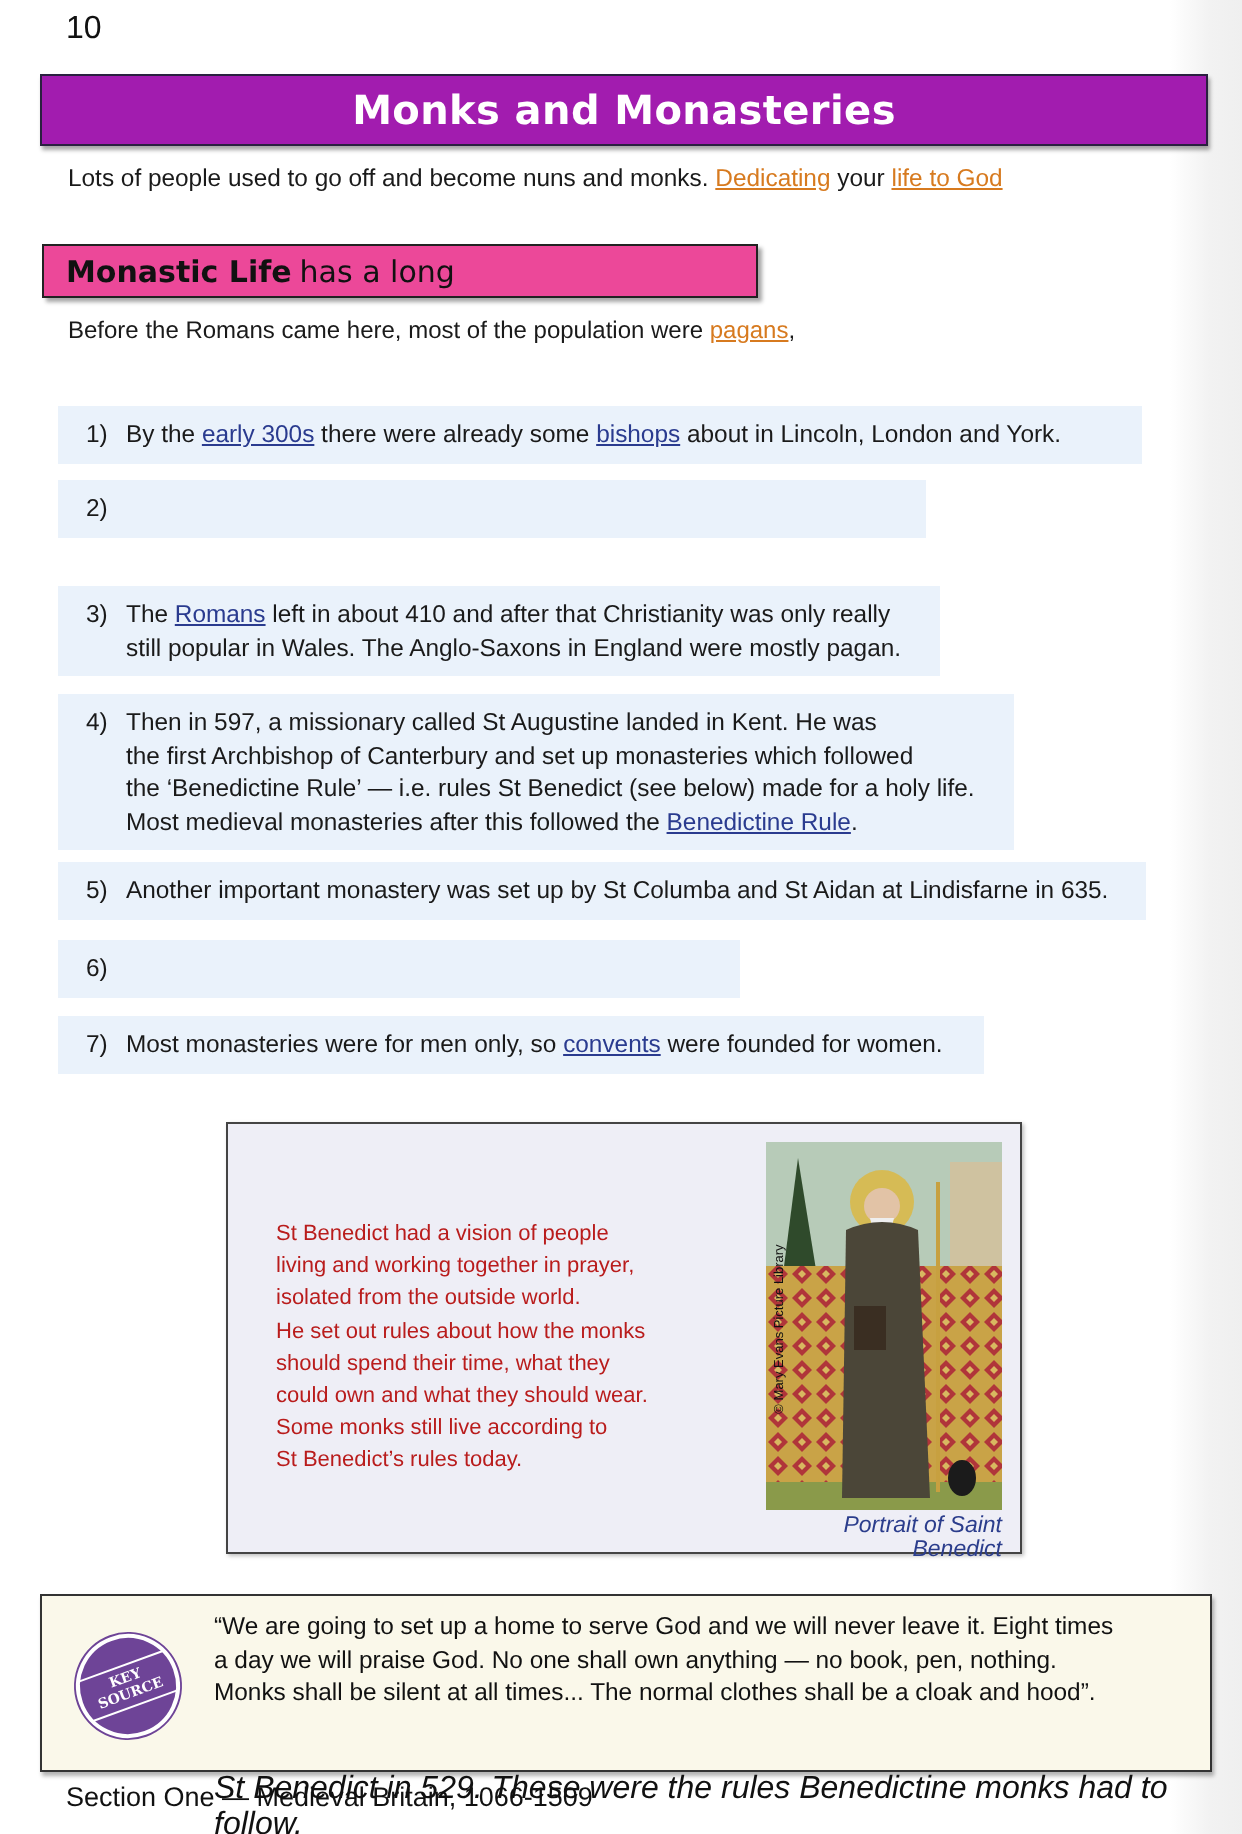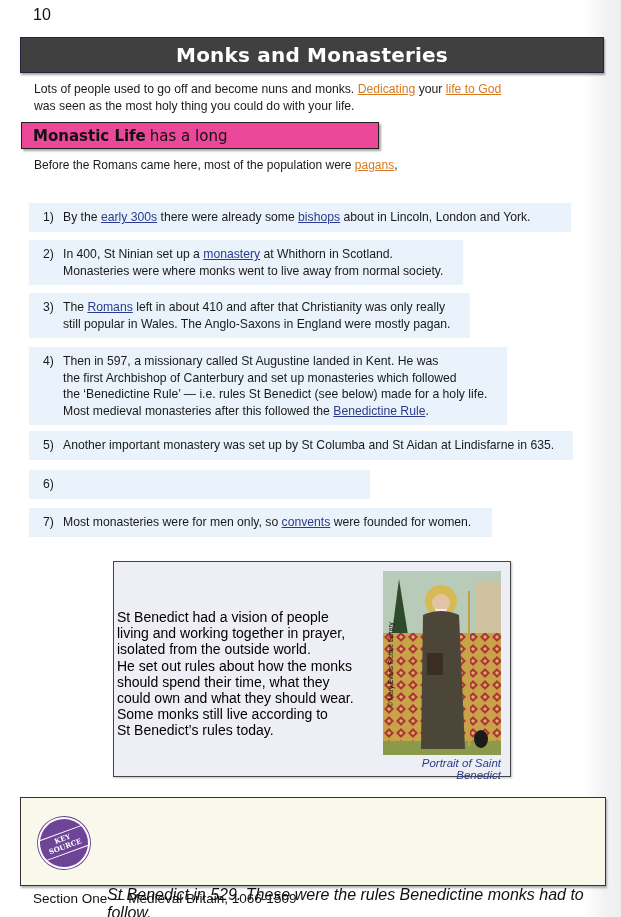--- a/index.html
+++ b/index.html
@@ -5,21 +5,21 @@
   html, body { margin:0; padding:0; }
   body {
     width:621px; height:917px; position:relative; overflow:hidden;
     background: linear-gradient(to right, #ffffff 0px, #ffffff 585px, #f2f2f2 605px, #efefef 621px);
     font-family: "Liberation Sans", sans-serif;
     color:#1a1a1a;
   }
   .page-num { position:absolute; left:33px; top:6px; font-size:16px; color:#111; }
   .title-bar {
     position:absolute; left:20px; top:37px; width:584px; height:36px;
-    background:#404040; border:1.5px solid #2a2040; box-sizing:border-box;
+    background:#a21caf; border:1.5px solid #2a2040; box-sizing:border-box;
     box-shadow: 1px 2px 2px rgba(0,0,0,0.35);
     display:flex; align-items:center; justify-content:center;
     color:#fff; font-weight:bold; font-size:20px; letter-spacing:0.2px;
     font-family: "DejaVu Sans", sans-serif;
   }
   .intro { position:absolute; left:34px; top:81px; font-size:12.2px; line-height:17px; width:560px; }
   .orange-link { color:#d77a1f; text-decoration:underline; }
   .blue-link { color:#2a3b8f; text-decoration:underline;text-align:center; }
   .subhead {
     position:absolute; left:21px; top:122px; width:358px; height:27px;
@@ -35,21 +35,21 @@
     position:absolute; left:29px; background:#eaf2fb; box-sizing:border-box;
     padding:6px 8px 6px 14px; font-size:12.2px; line-height:16.5px; display:flex;
   }
   .item .num { width:20px; flex:none; }
   .item .txt { white-space:nowrap; }
   .benedict-box {
     position:absolute; left:113px; top:561px; width:398px; height:216px;
     background:#eeeef6; border:1.5px solid #444; box-sizing:border-box;
     box-shadow: 1px 1px 2px rgba(0,0,0,0.25);
   }
-  .benedict-text { position:absolute; left:3px; top:47px; font-size:14px; line-height:16.2px; color:#000000; white-space:pre-line; }
+  .benedict-text { position:absolute; left:24px; top:47px; font-size:11px; line-height:16.2px; color:#b91c1c; white-space:pre-line; }
   .portrait {
     position:absolute; left:269px; top:9px; width:118px; height:184px; overflow:hidden;
     background: linear-gradient(to bottom, #a9c6b8 0%, #c7d3bb 30%, #c79a4d 30%, #b35a3a 100%);
   }
   .portrait-caption { position:absolute; left:269px; top:195px; width:118px; text-align:right; font-style:italic; font-size:11.5px; color:#2b3d8c; }
   .key-box {
     position:absolute; left:20px; top:797px; width:586px; height:89px;
     background:#faf8ea; border:1.5px solid #333; box-sizing:border-box;
     box-shadow: 1px 2px 2px rgba(0,0,0,0.3);
   }
@@ -68,40 +68,38 @@
 <body>
 
 <div class="page-num">10</div>
 
 <div class="title-bar">
     <span>Monks and Monasteries</span>
   </div>
 
 <div class="intro">
   <span>Lots of people used to go off and become nuns and monks.  </span><a class="orange-link">Dedicating</a><span> your </span><a class="orange-link">life to God</a><br>
-  <span>was seen as the most holy thing you could do with your life.</span>
 </div>
 
 <div class="subhead">
   <b>Monastic Life</b>
   <span class="normal">has a long</span>
 </div>
 
 <div class="para2">
   <span>Before the Romans came here, most of the population were </span><a class="orange-link">pagans</a><span>,</span><br>
 </div>
 
 <div class="item" style="top:203px; width:542px;">
   <span class="num">1)</span>
   <span class="txt"><span>By the </span><a class="blue-link">early 300s</a><span> there were already some </span><a class="blue-link">bishops</a><span> about in Lincoln, London and York.</span></span>
 </div>
 
 <div class="item" style="top:240px; width:434px;">
   <span class="num">2)</span>
-  <span class="txt"><span>In 400, St Ninian set up a </span><a class="blue-link">monastery</a><span> at Whithorn in Scotland.</span><br><span>Monasteries were where monks went to live away from normal society.</span></span>
 </div>
 
 <div class="item" style="top:293px; width:441px;">
   <span class="num">3)</span>
   <span class="txt"><span>The </span><a class="blue-link">Romans</a><span> left in about 410 and after that Christianity was only really</span><br><span>still popular in Wales.  The Anglo-Saxons in England were mostly pagan.</span></span>
 </div>
 
 <div class="item" style="top:347px; width:478px;">
   <span class="num">4)</span>
   <span class="txt"><span>Then in 597, a missionary called St Augustine landed in Kent.  He was</span><br><span>the first Archbishop of Canterbury and set up monasteries which followed</span><br><span>the ‘Benedictine Rule’ — i.e. rules St Benedict (see below) made for a holy life.</span><br><span>Most medieval monasteries after this followed the </span><a class="blue-link">Benedictine Rule</a><span>.</span></span>
@@ -157,16 +155,19 @@
   <div class="portrait-caption">Portrait of Saint Benedict</div>
 </div>
 
 <div class="key-box">
   <div class="badge">
     <span class="line"></span>
     <span>KEY</span>
     <span>SOURCE</span>
     <span class="line"></span>
   </div>
+  <div class="quote">“We are going to set up a home to serve God and we will never leave it.  Eight times
+a day we will praise God.  No one shall own anything — no book, pen, nothing.
+Monks shall be silent at all times... The normal clothes shall be a cloak and hood”.</div>
   <div class="quote-attr">St Benedict in 529.  These were the rules Benedictine monks had to follow.</div>
 </div>
 
 <div class="footer">Section One — Medieval Britain, 1066-1509</div>
 
 </body></html>

